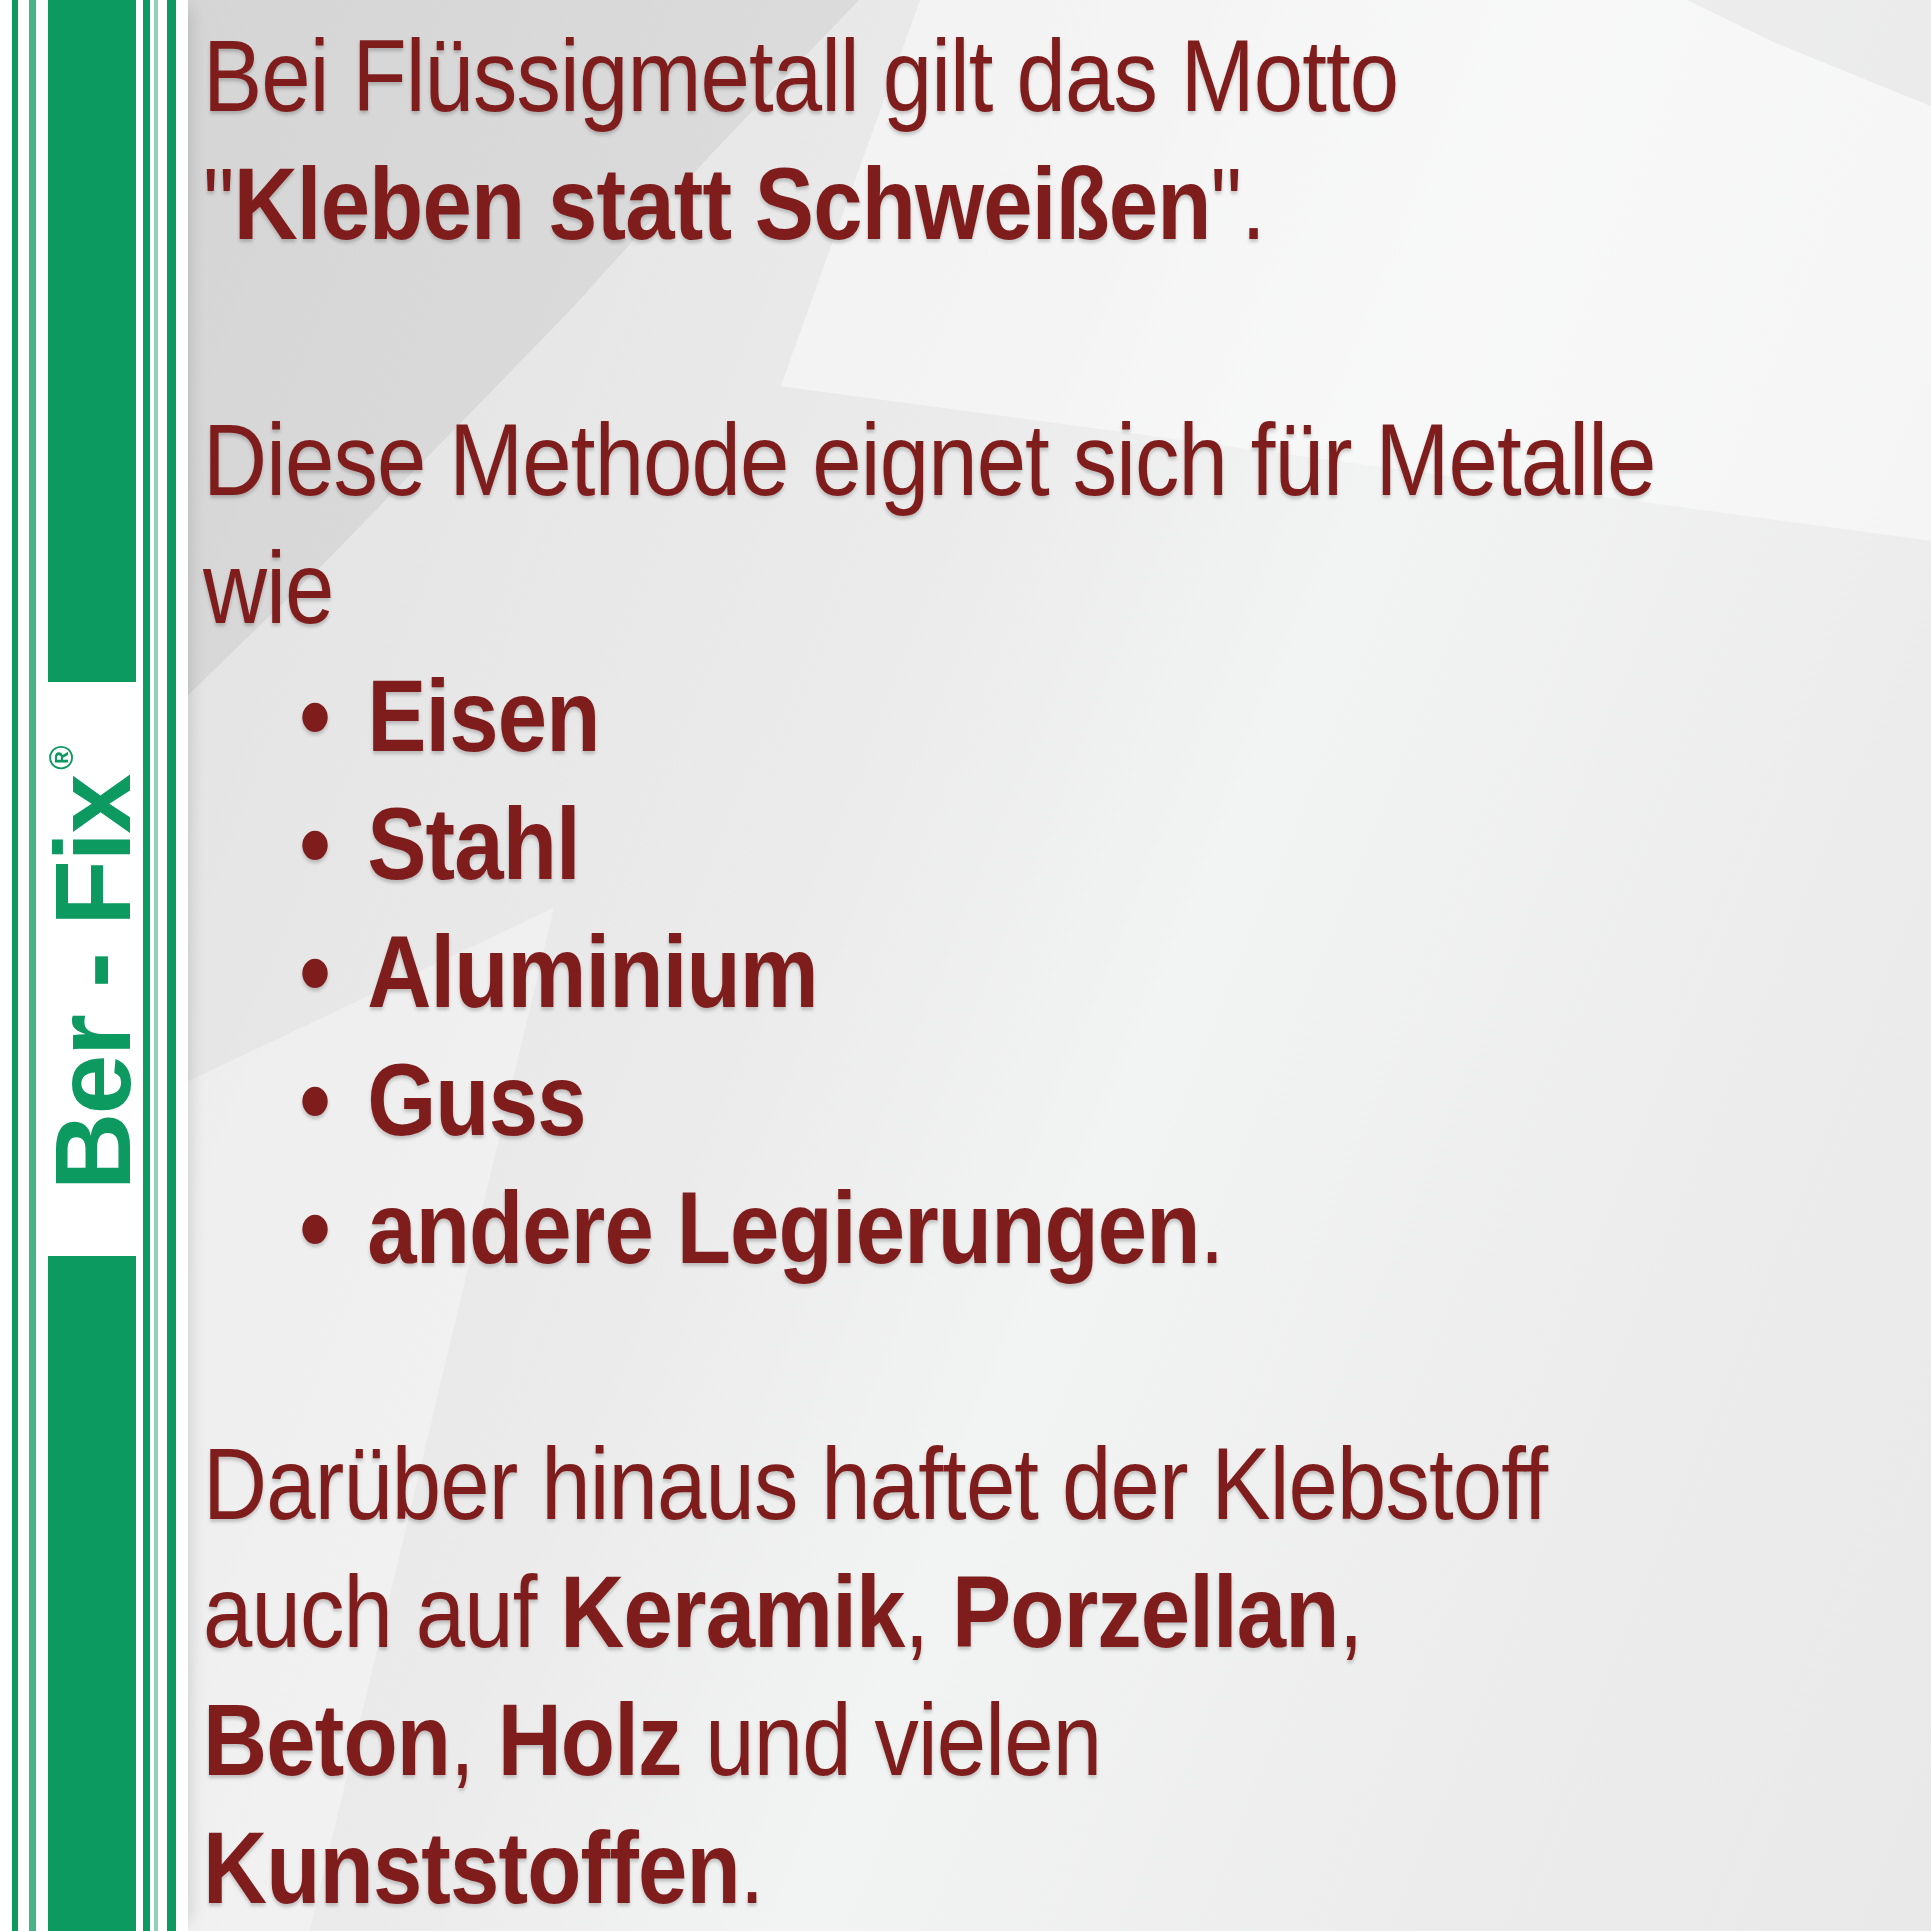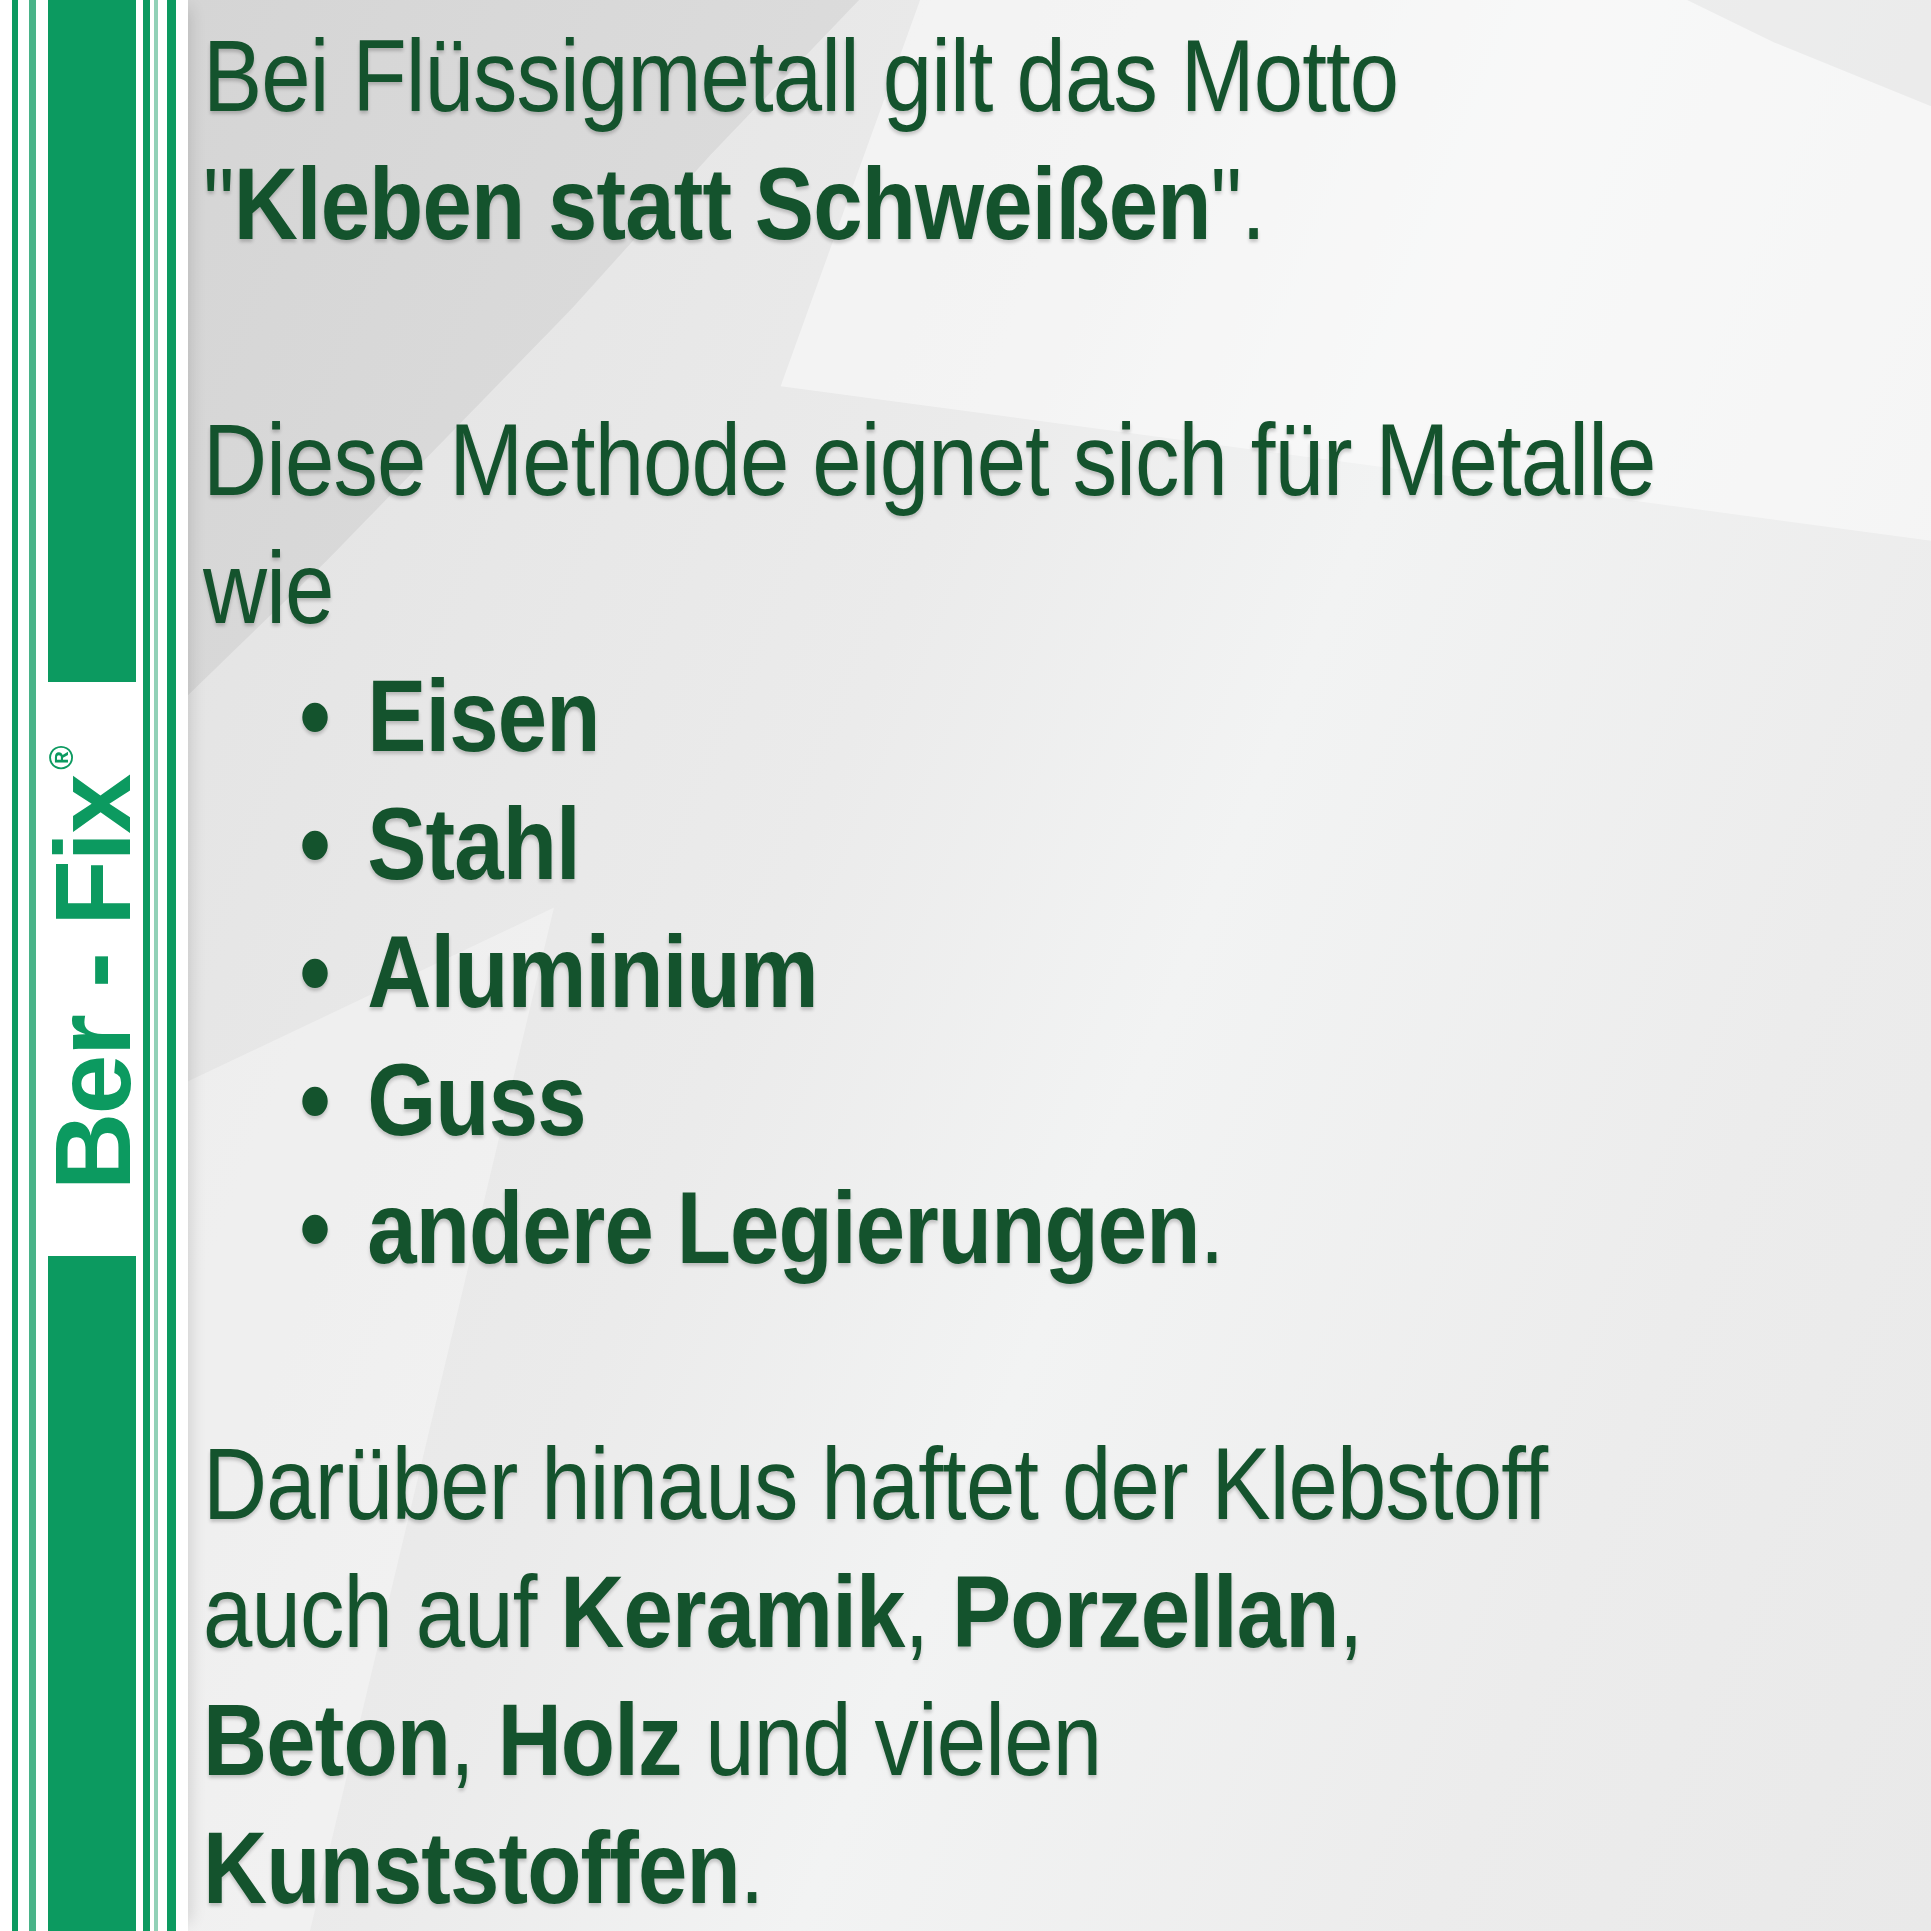--- a/index.html
+++ b/index.html
@@ -59,21 +59,21 @@
     white-space: nowrap;
   }
   .brand-rotated .reg {
     font-size: 33px; letter-spacing: 0;
     align-self: flex-start; margin: 13.5px 0 0 5.8px;
   }
 
   
   .text-col {
     position: absolute; left: 203px; top: 11.6px; width: 1728px;
-    color: #14532d;
+    color: #7f1d1d;
     font-size: 102px;
     text-shadow: 0 2.9px 3.9px rgba(0,0,0,0.20);
   }
   .line {
     height: 128px; line-height: 128px;
     white-space: nowrap;
     transform: scaleX(0.87); transform-origin: 0 50%;
     letter-spacing: -1px;
   }
   .line b, .bold { font-weight: 700; }

